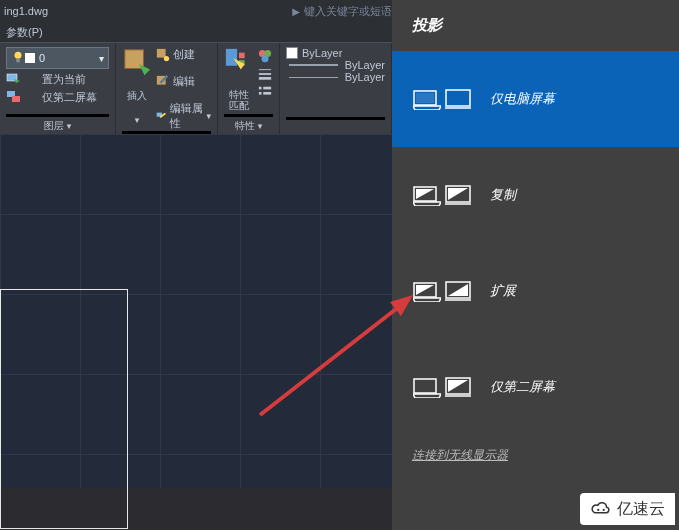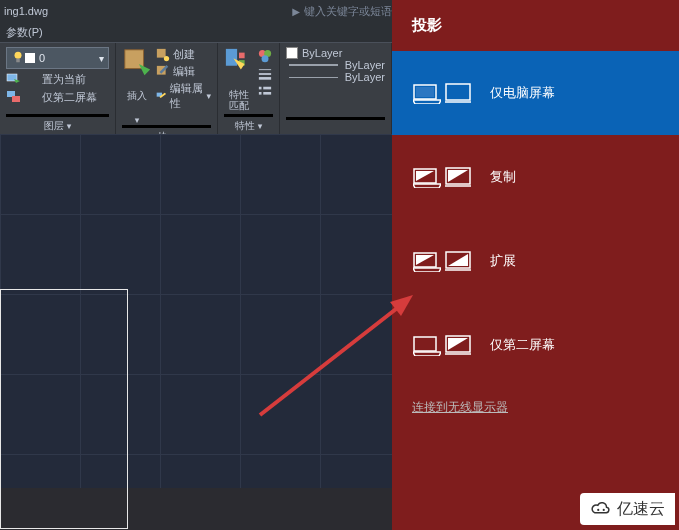--- a/index.html
+++ b/index.html
@@ -111,21 +111,21 @@
     .big-btn {
       display: flex;
       flex-direction: column;
       align-items: center;
       gap: 12px;
       cursor: pointer;
       color: #c0c8d6;
       font-size: 10px;
     }
     .big-icon { width: 30px; height: 30px; }
-    .small-col { display: flex; flex-direction: column; gap: 2px; color: #c0c8d6; font-size: 11px; }
+    .small-col { display: flex; flex-direction: column; gap: 12px; color: #c0c8d6; font-size: 11px; }
     .small-row { display: flex; align-items: center; gap: 3px; cursor: pointer; }
     .sm-icon { width: 14px; height: 14px; }
     
     
     .props-panel { width: 62px; }
     
     
     .layerprops-panel { flex: 1; }
     .layer-line-row { display: flex; align-items: center; gap: 4px; font-size: 11px; color: #c0c8d6; width: 100%; }
     .layer-line-row .box { width: 12px; height: 12px; background: #fff; border: 1px solid #888; }
@@ -151,30 +151,31 @@
       border: 1px solid #e8e8e8;
     }
     
     
     .project-sidebar {
       position: absolute;
       top: 0;
       left: 392px;
       width: 287px;
       height: 530px;
-      background: #7f1d1d;
+      background: #404040;
+      font-style: italic;
     }
     .project-header {
       padding: 16px 20px;
       font-size: 15px;
       font-weight: bold;
       color: #fff;
     }
     .project-option {
-      height: 84px;
+      height: 96px;
       display: flex;
       align-items: center;
       padding: 0 20px;
       gap: 18px;
       cursor: pointer;
       color: #fff;
       font-size: 13px;
     }
     .project-option.selected { background: #0a63b6; }
     .option-icons {

